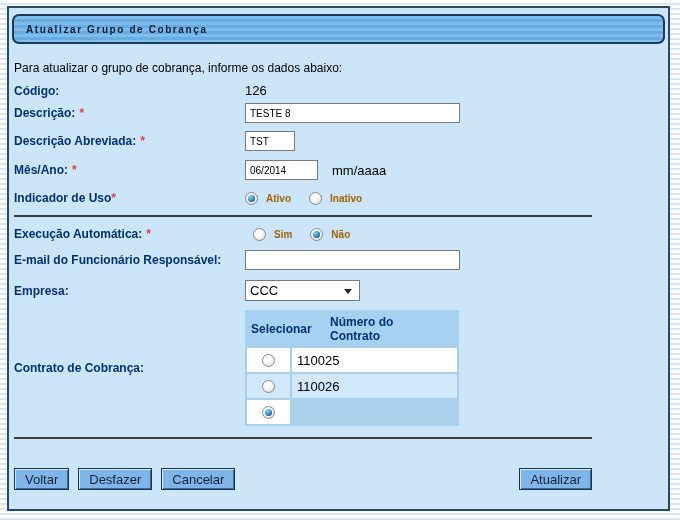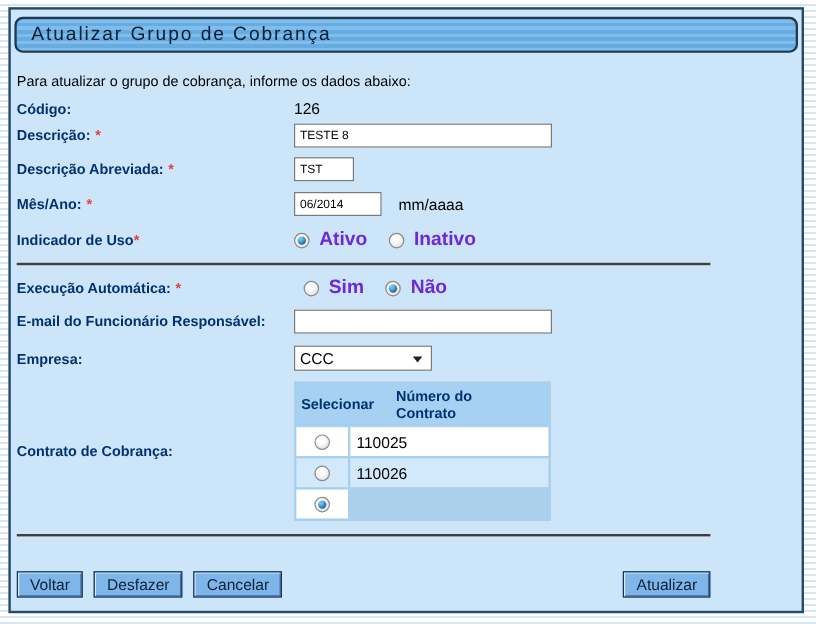--- a/index.html
+++ b/index.html
@@ -11,21 +11,21 @@
   .panel{
     position:absolute;left:7px;top:6px;width:659px;height:501px;
     border:2px solid #27496a;background:#cde5f9;box-sizing:content-box;
   }
   .title-bar{
     margin:6px 3px 0 3px;height:26px;border:2px solid #1d3a55;border-radius:7px;
     background:repeating-linear-gradient(180deg,#7fbdef 0px,#7fbdef 3px,#68acdf 3px,#68acdf 6px);
     display:flex;align-items:center;
   }
   .title-bar .title{
-    padding-left:12px;font-size:16px;font-weight:normal;letter-spacing:1.6px;color:#0a1f33;
+    padding-left:12px;font-size:10px;font-weight:bold;letter-spacing:1.6px;color:#0a1f33;
   }
   .content{padding:0 16px 0 5px;font-size:12px;color:#000;}
   .intro{margin-top:17px;font-size:12px;color:#000;}
   .row{display:flex;align-items:center;}
   .label{flex:0 0 231px;font-weight:bold;color:#003271;font-size:12px;}
   .req{color:#e04343;font-weight:bold;margin-left:4px;}
   .req.tight{margin-left:0;}
   .value{font-size:13px;color:#000;}
   input.txt{
     height:20px;box-sizing:border-box;border:1px solid #7a7a7a;background:#fff;
@@ -36,21 +36,21 @@
   .hint{margin-left:14px;font-size:13px;color:#000;}
   .radio{
     display:inline-block;width:13px;height:13px;border-radius:50%;
     border:1px solid #8a8a8a;background:radial-gradient(circle at 40% 35%,#ffffff 30%,#d9d9d9 90%);
     box-sizing:border-box;position:relative;vertical-align:middle;
   }
   .radio.selected::after{
     content:"";position:absolute;left:2px;top:2px;width:7px;height:7px;border-radius:50%;
     background:radial-gradient(circle at 35% 30%,#6fc4ee 15%,#1b5f9e 75%);
   }
-  .radio-label{font-weight:bold;color:#6d28d9;font-size:16px;margin:0 0 0 8px;vertical-align:middle;}
+  .radio-label{font-weight:bold;color:#a16207;font-size:10px;margin:0 0 0 8px;vertical-align:middle;}
   .radio-gap{display:inline-block;width:18px;}
   .divider{width:578px;height:0;border-top:2px solid #3f3f3f;}
   .selectbox{
     width:115px;height:21px;box-sizing:border-box;border:1px solid #7a7a7a;background:#fff;
     display:flex;align-items:center;position:relative;cursor:default;
   }
   .selectbox .sel-text{font-size:13px;padding-left:4px;color:#000;}
   .sel-arrow{
     position:absolute;right:7px;top:8px;width:0;height:0;
     border-left:4px solid transparent;border-right:4px solid transparent;border-top:5px solid #222;

